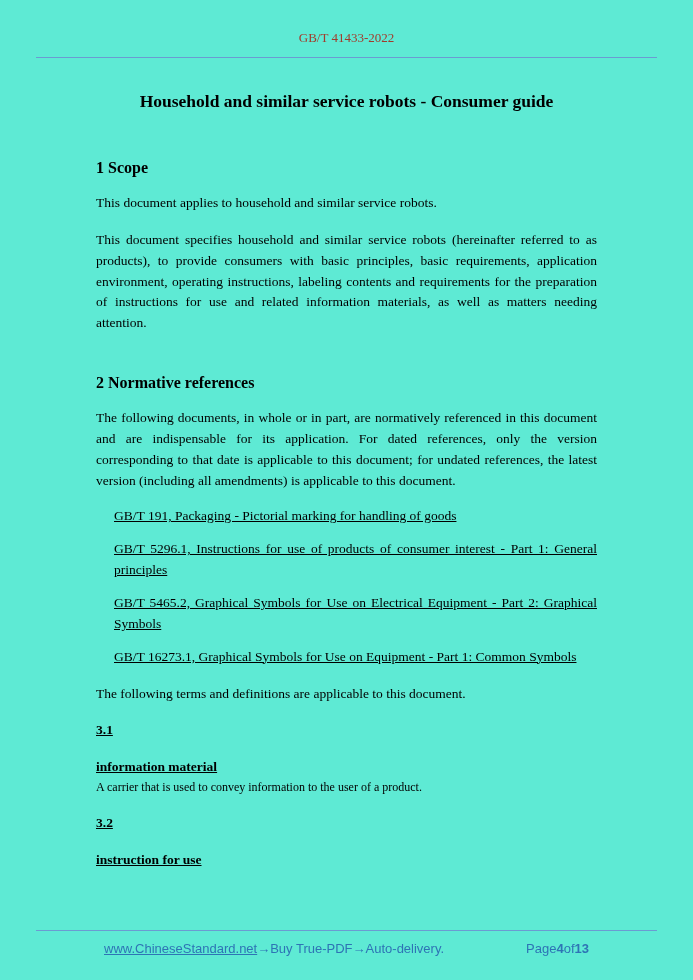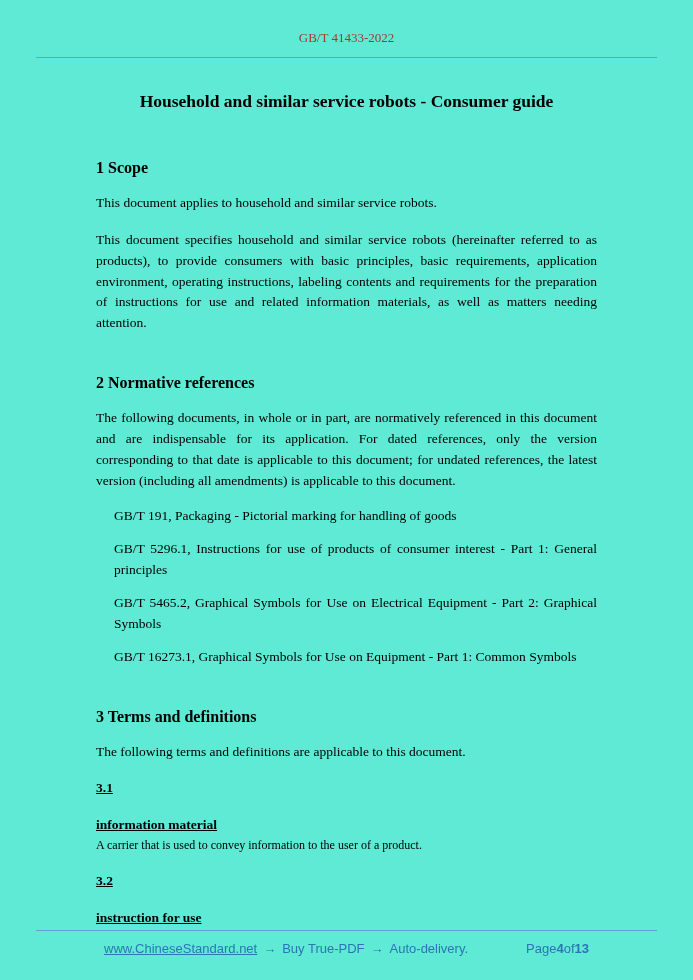--- a/index.html
+++ b/index.html
@@ -47,20 +47,21 @@
     line-height: 1.55;
     text-align: justify;
   }
   .refs { margin-top: 14px; }
   .ref-item {
     margin-top: 12px;
     margin-left: 18px;
     font-size: 13.5px;
     line-height: 1.55;
     text-align: justify;
+    text-decoration: underline;
   }
   .term-num, .term-name {
     margin-top: 16px;
     font-size: 13.5px;
     font-weight: bold;
     line-height: 1.55;
     text-decoration: underline;
   }
   .term-def {
     margin-top: 0;
@@ -78,21 +79,21 @@
   }
   .footer-inner {
     display: flex;
     justify-content: space-between;
     align-items: baseline;
     padding: 0 68px;
     font-family: "Liberation Sans", sans-serif;
     font-size: 13px;
     color: var(--footer-blue, #2e74b5);
   }
-  .footer-left { display: flex; gap: 6px; align-items: baseline; white-space: nowrap; }
+  .footer-left { display: flex; gap: 0; align-items: baseline; white-space: nowrap; }
   .footer-right { display: flex; align-items: center; white-space: nowrap; }
   .footer-link {
     color: var(--footer-blue, #2e74b5);
     text-decoration: underline;
     cursor: pointer;
   }
   .bold { font-weight: bold; }
 </style>
 </head>
 <body>
@@ -113,21 +114,20 @@
     <div class="section-heading">2 Normative references</div>
     <div class="para">The following documents, in whole or in part, are normatively referenced in this document and are indispensable for its application. For dated references, only the version corresponding to that date is applicable to this document; for undated references, the latest version (including all amendments) is applicable to this document.</div>
 
     <div class="refs">
       <div class="ref-item">GB/T 191, Packaging - Pictorial marking for handling of goods</div>
       <div class="ref-item">GB/T 5296.1, Instructions for use of products of consumer interest - Part 1: General principles</div>
       <div class="ref-item">GB/T 5465.2, Graphical Symbols for Use on Electrical Equipment - Part 2: Graphical Symbols</div>
       <div class="ref-item">GB/T 16273.1, Graphical Symbols for Use on Equipment - Part 1: Common Symbols</div>
     </div>
 
-    <div class="section-heading">3 Terms and definitions</div>
     <div class="para">The following terms and definitions are applicable to this document.</div>
 
     <div class="term-num">3.1</div>
     <div class="term-name">information material</div>
     <div class="term-def">A carrier that is used to convey information to the user of a product.</div>
 
     <div class="term-num">3.2</div>
     <div class="term-name">instruction for use</div>
 
   </div>

